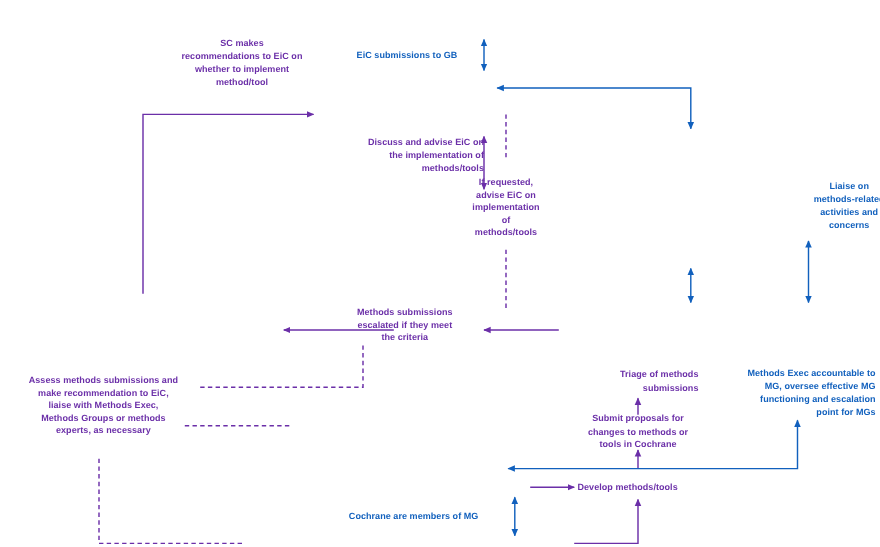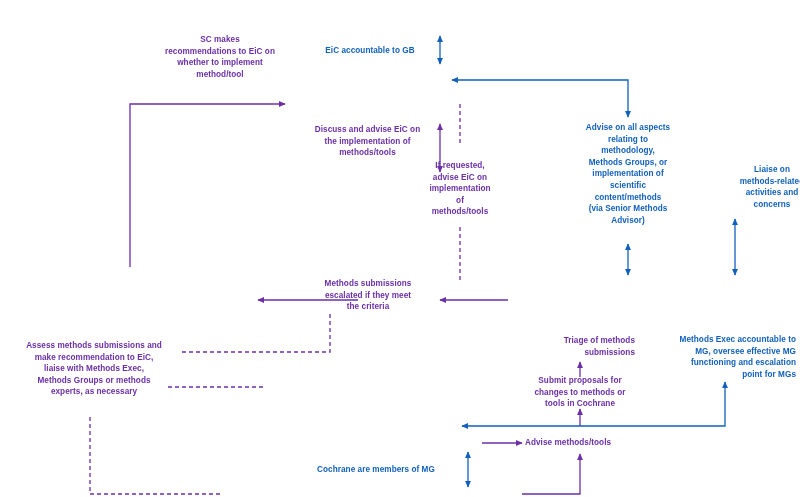--- a/index.html
+++ b/index.html
@@ -87,41 +87,32 @@
     <path d="M522,482 L580,482 L580,442" fill="none" stroke="#6b2fa8" stroke-width="1.3" marker-end="url(#ar-p)"></path>
 
     <line x1="468" y1="440" x2="468" y2="475" stroke="#1160bd" stroke-width="1.3" marker-start="url(#ar-b)" marker-end="url(#ar-b)"></line>
   </svg>
 
   <div class="lbl purple" style="left:150px; top:22px; width:140px;">SC makes
 recommendations to EiC on
 whether to implement
 method/tool</div>
 
-  <div class="lbl blue" style="left:310px; top:33px; width:120px;">EiC accountable to GB</div>
+  <div class="lbl blue" style="left:310px; top:33px; width:120px;">EiC submissions to GB</div>
 
-  <div class="lbl purple" style="left:295px; top:112px; width:145px;">Discuss and advise EiC on
+  <div class="lbl purple" style="left:295px; top:112px; width:145px;text-align:right;">Discuss and advise EiC on
 the implementation of
 methods/tools</div>
 
   <div class="lbl purple" style="left:412px; top:148px; width:96px;">If requested,
 advise EiC on
 implementation
 of
 methods/tools</div>
 
-  <div class="lbl blue" style="left:568px; top:110px; width:120px;">Advise on all aspects
-relating to
-methodology,
-Methods Groups, or
-implementation of
-scientific
-content/methods
-(via Senior Methods
-Advisor)</div>
 
   <div class="lbl blue" style="left:720px; top:152px; width:104px;">Liaise on
 methods-related
 activities and
 concerns</div>
 
   <div class="lbl purple" style="left:296px; top:266px; width:144px;">Methods submissions
 escalated if they meet
 the criteria</div>
 
@@ -136,17 +127,17 @@
 
   <div class="lbl purple" style="left:518px; top:363px; width:124px;">Submit proposals for
 changes to methods or
 tools in Cochrane</div>
 
   <div class="lbl blue" style="left:648px; top:322px; width:148px;text-align:right;">Methods Exec accountable to
 MG, oversee effective MG
 functioning and escalation
 point for MGs</div>
 
-  <div class="lbl purple" style="left:525px; top:425px; width:118px; text-align:left;">Advise methods/tools</div>
+  <div class="lbl purple" style="left:525px; top:425px; width:118px; text-align:left;">Develop methods/tools</div>
 
   <div class="lbl blue" style="left:296px; top:452px; width:160px;">Cochrane are members of MG</div>
 
 </div>
 
 </body></html>

